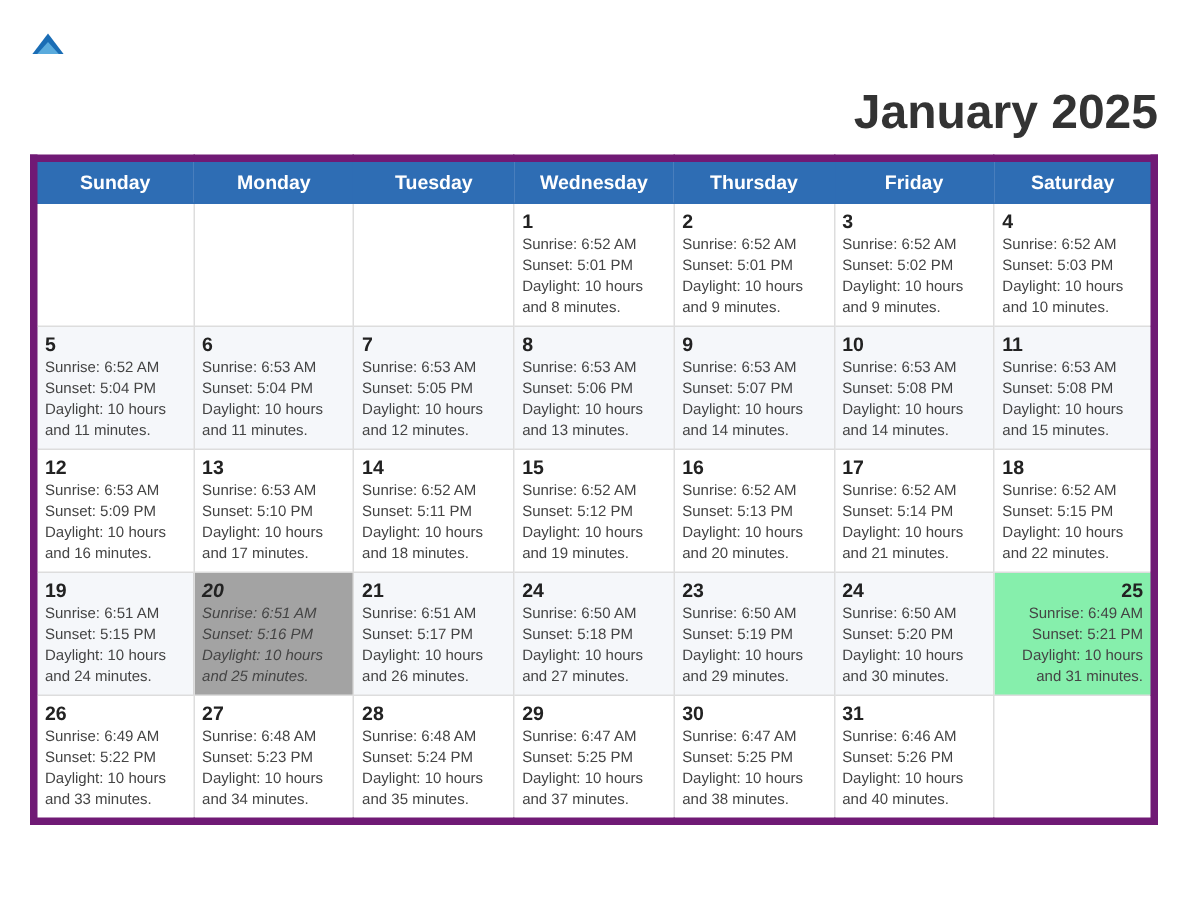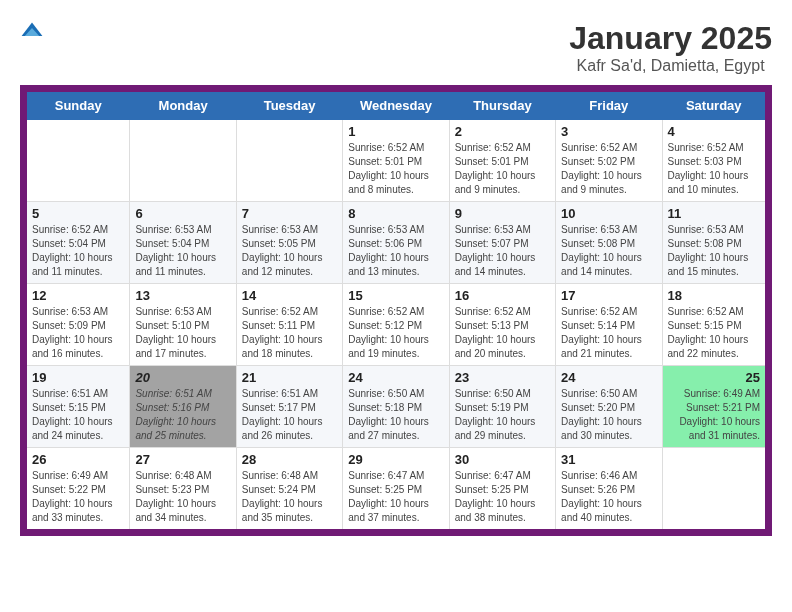--- a/index.html
+++ b/index.html
@@ -19,35 +19,36 @@
     .logo {
       display: flex;
       align-items: center;
       gap: 4px;
     }
     .logo-icon {
       width: 24px;
       height: 24px;
     }
     .title-block {
-      text-align: center;
+      text-align: left;
+      margin-top: 36px;
     }
     .month-title {
       font-size: 32px;
       font-weight: bold;
       color: #333;
     }
     .location-title {
       font-size: 16px;
       color: #555;
     }
     .calendar {
       width: 100%;
       border-collapse: collapse;
-      border: 7px solid #701a75;
+      border: 5px solid #701a75;
     }
     .calendar th {
       background-color: #2e6db4;
       color: #fff;
       font-size: 13px;
       font-weight: bold;
       text-align: center;
       padding: 6px 4px;
       border: 1px solid #2e6db4;
     }
@@ -81,21 +82,20 @@
 
 <div class="header">
   <div class="logo">
     <svg class="logo-icon" viewBox="0 0 30 30" xmlns="http://www.w3.org/2000/svg">
       <polygon points="15,3 28,20 2,20" fill="#1a6db5"></polygon>
       <polygon points="15,10 24,20 6,20" fill="#5aabdd"></polygon>
     </svg>
   </div>
   <div class="title-block">
     <div class="month-title">January 2025</div>
-    <div class="location-title">Kafr Sa'd, Damietta, Egypt</div>
   </div>
 </div>
 
 <table class="calendar" id="cal-table">
   <thead>
     <tr id="header-row">
         <th>Sunday</th>
         <th>Monday</th>
         <th>Tuesday</th>
         <th>Wednesday</th>

